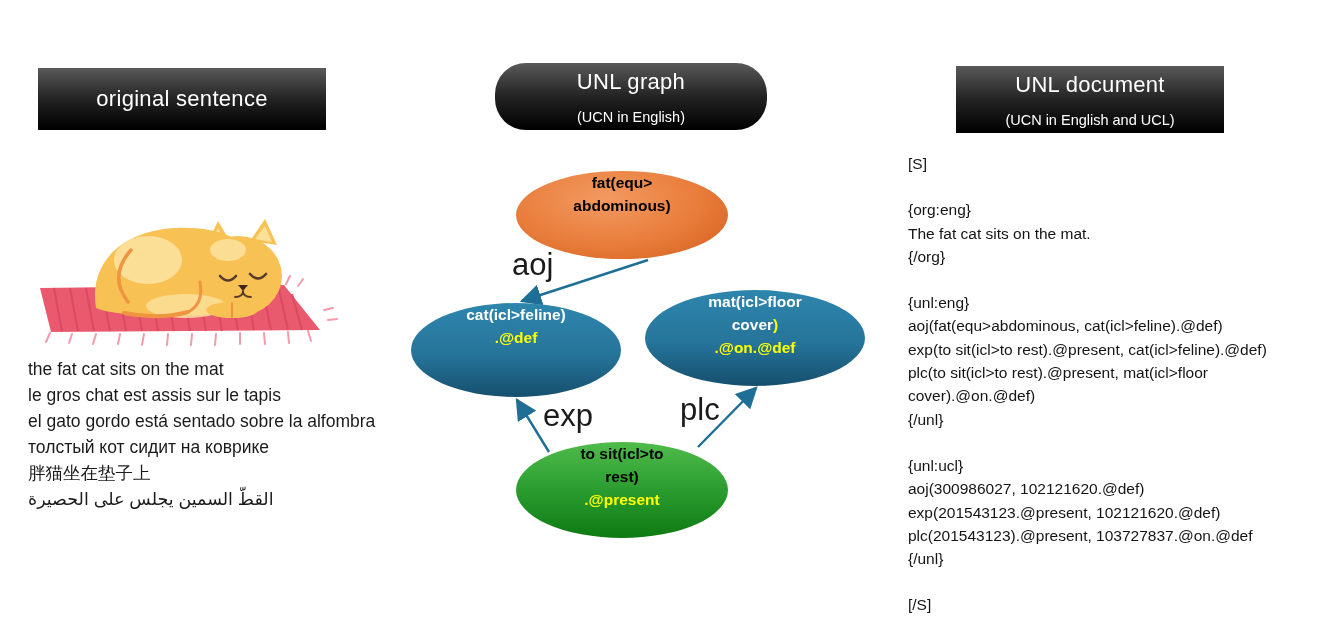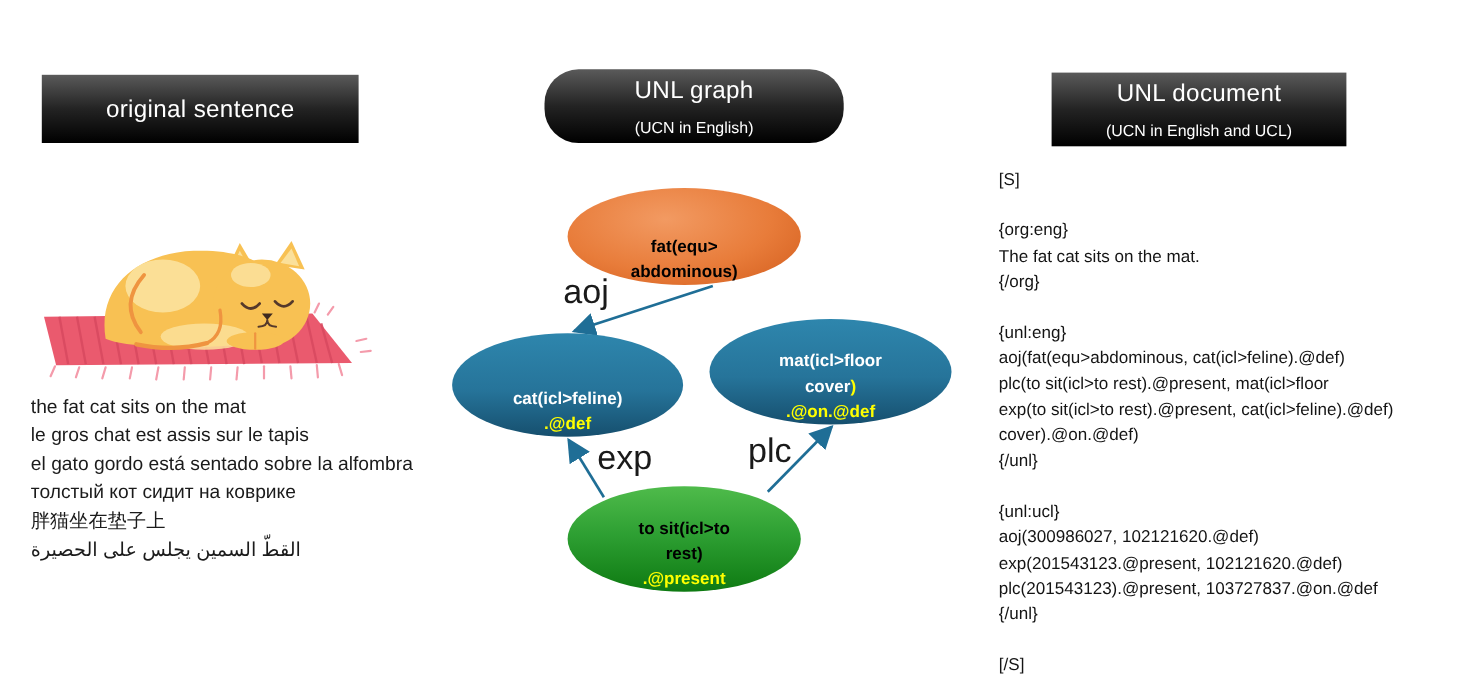--- a/index.html
+++ b/index.html
@@ -31,21 +31,21 @@
     position:absolute; left:28px; top:356px; width:440px;
     font-size:17.5px; line-height:26px; color:#1b1b1b;
   }
   #sentences .sentence { white-space:nowrap; }
 
   
   #graph { position:absolute; left:400px; top:150px; width:480px; height:420px; }
   #graph svg.edges { position:absolute; left:0; top:0; width:480px; height:420px; }
   .node {
     position:absolute; border-radius:50%;
-    display:flex; flex-direction:column; align-items:center; justify-content:flex-end;
+    display:flex; flex-direction:column; align-items:center; justify-content:flex-start;
     font-weight:bold; font-size:15.5px; line-height:23px; text-align:center;
   }
   .node-fat {
     left:116px; top:21px; width:212px; height:88px;
     background:radial-gradient(ellipse at 42% 32%, #F29A62 0%, #E87C3A 55%, #D25C1C 100%);
     color:#000000;
   }
   .node-cat {
     left:11px; top:153px; width:210px; height:94px;
     background:linear-gradient(180deg,#2E86AD 0%, #26749A 55%, #164F6E 100%);
@@ -209,22 +209,22 @@
 
   <div class="doc-section">
     <div>{org:eng}</div>
     <div>The fat cat sits on the mat.</div>
     <div>{/org}</div>
   </div>
 
   <div class="doc-section">
     <div>{unl:eng}</div>
     <div>aoj(fat(equ&gt;abdominous, cat(icl&gt;feline).@def)</div>
+    <div>exp(to sit(icl&gt;to rest).@present, cat(icl&gt;feline).@def)</div>
     <div>plc(to sit(icl&gt;to rest).@present, mat(icl&gt;floor</div>
-    <div>exp(to sit(icl&gt;to rest).@present, cat(icl&gt;feline).@def)</div>
     <div>cover).@on.@def)</div>
     <div>{/unl}</div>
   </div>
 
   <div class="doc-section">
     <div>{unl:ucl}</div>
     <div>aoj(300986027, 102121620.@def)</div>
     <div>exp(201543123.@present, 102121620.@def)</div>
     <div>plc(201543123).@present, 103727837.@on.@def</div>
     <div>{/unl}</div>

